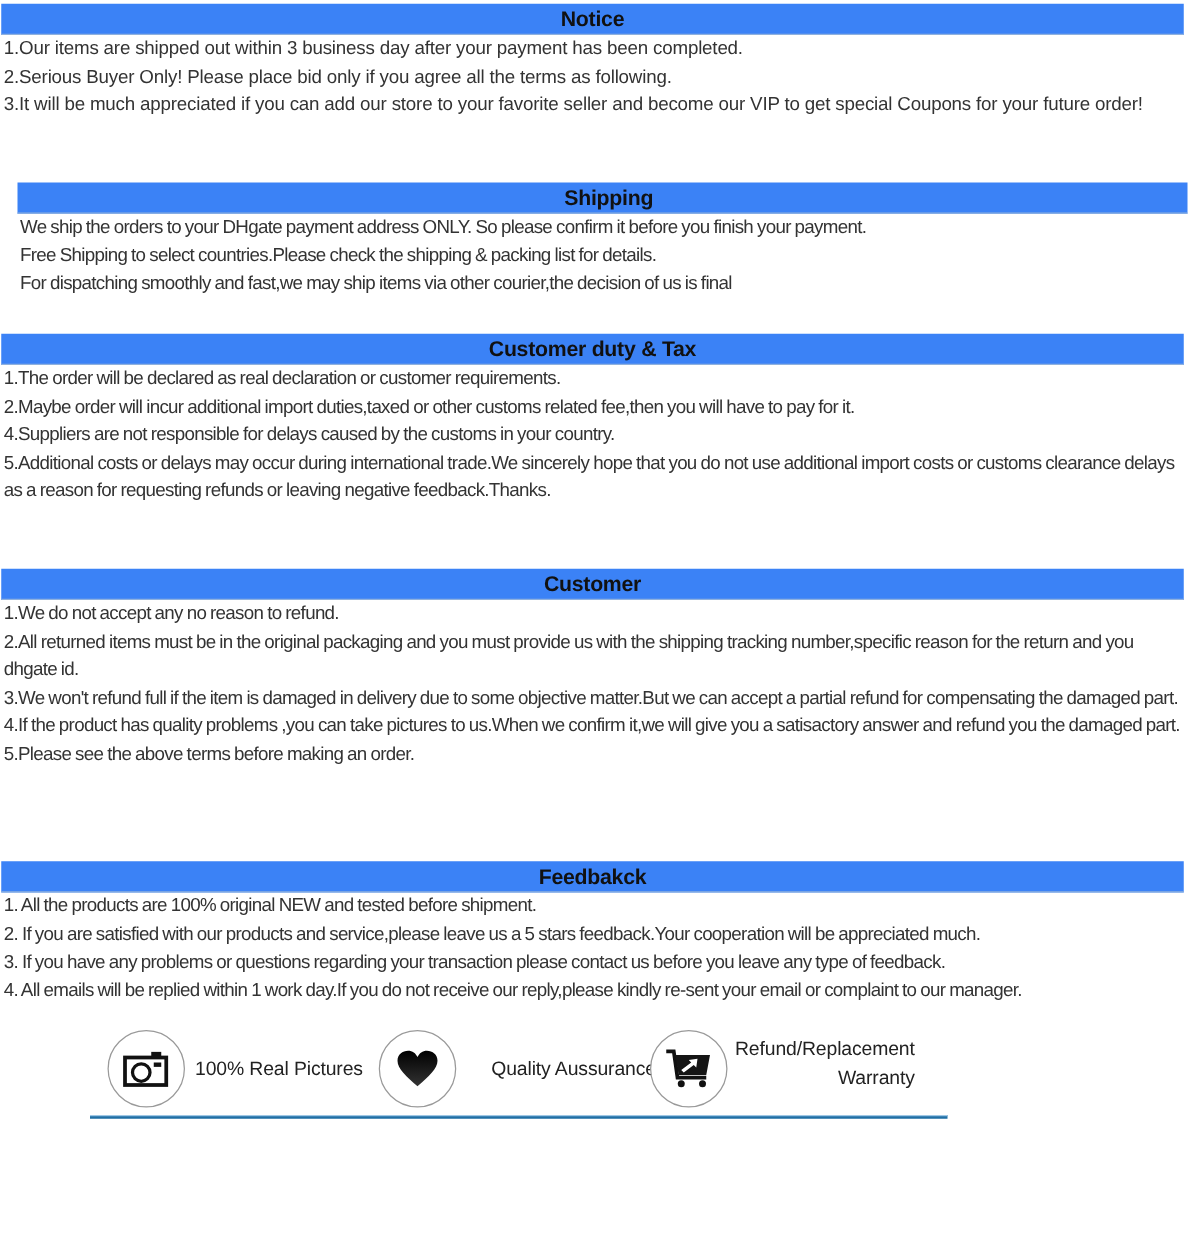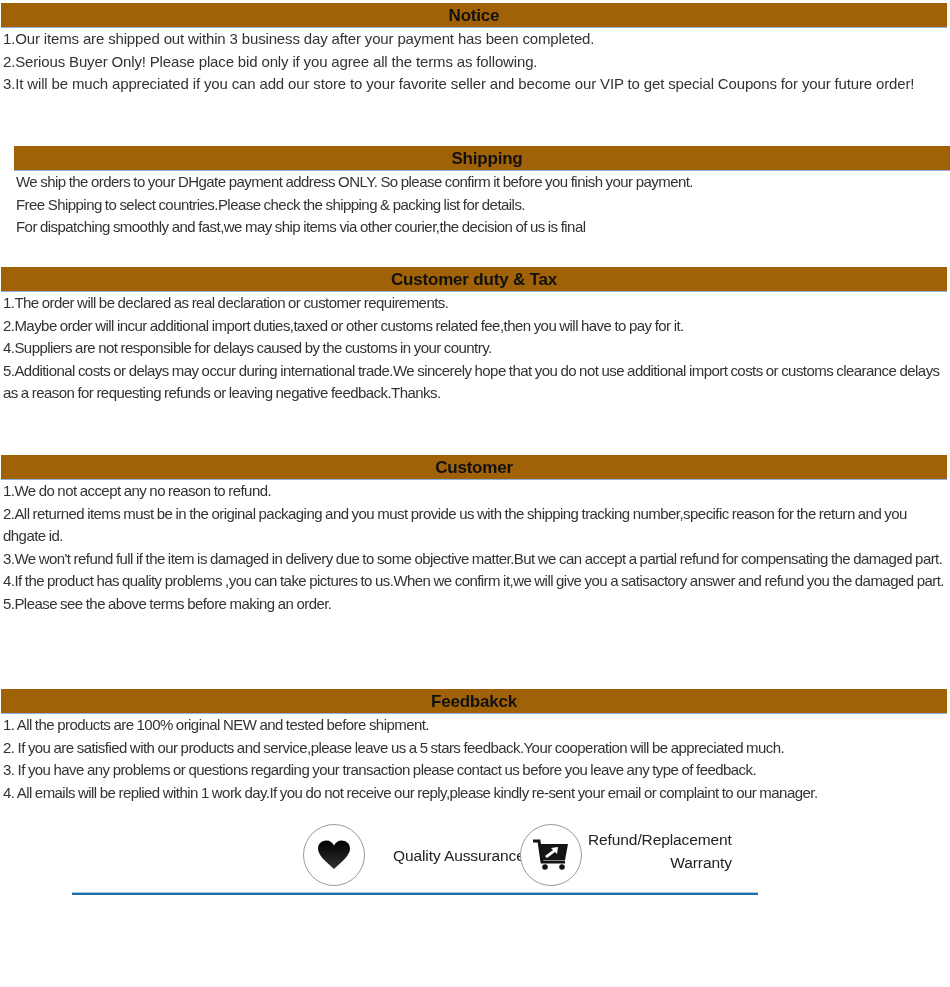--- a/index.html
+++ b/index.html
@@ -17,21 +17,21 @@
     }
     .section {
       position: absolute;
       left: 0;
       width: 950px;
     }
     .section-header {
       margin-left: 1px;
       width: 946px;
       height: 24px;
-      background: #a16207;
+      background: #3b82f6;
       border-bottom: 1px solid #8fb1de;
       text-align: center;
       font-family: "Liberation Sans", sans-serif;
       font-weight: bold;
       font-size: 17px;
       line-height: 25px;
       color: #111111;
       letter-spacing: -0.2px;
     }
     .section-body {
@@ -157,20 +157,31 @@
   <div class="section-header">Feedbakck</div>
   <div class="section-body condensed">
     <span class="line">1. All the products are 100% original NEW and tested before shipment.</span>
     <span class="line">2. If you are satisfied with our products and service,please leave us a 5 stars feedback.Your cooperation will be appreciated much.</span>
     <span class="line">3. If you have any problems or questions regarding your transaction please contact us before you leave any type of feedback.</span>
     <span class="line">4. All emails will be replied within 1 work day.If you do not receive our reply,please kindly re-sent your email or complaint to our manager.</span>
   </div>
 </div>
 
 <div class="badges">
+  <div class="badge" id="badge-pictures">
+    <div class="badge-circle">
+      <svg width="38" height="30" viewBox="0 0 38 30">
+        <rect x="2" y="6" width="33" height="22" fill="none" stroke="#111" stroke-width="3"></rect>
+        <rect x="23" y="1.5" width="8" height="5" fill="#111"></rect>
+        <rect x="25" y="10" width="6" height="3.5" fill="#111"></rect>
+        <circle cx="15" cy="18" r="7" fill="none" stroke="#111" stroke-width="2.6"></circle>
+      </svg>
+    </div>
+    <span class="badge-label">100% Real Pictures</span>
+  </div>
 
   <div class="badge" id="badge-quality">
     <div class="badge-circle">
       <svg width="34" height="30" viewBox="0 0 34 30">
         <defs>
           <linearGradient id="hg" x1="0" y1="0" x2="0" y2="1">
             <stop offset="0" stop-color="#000"></stop>
             <stop offset="1" stop-color="#333"></stop>
           </linearGradient>
         </defs>

